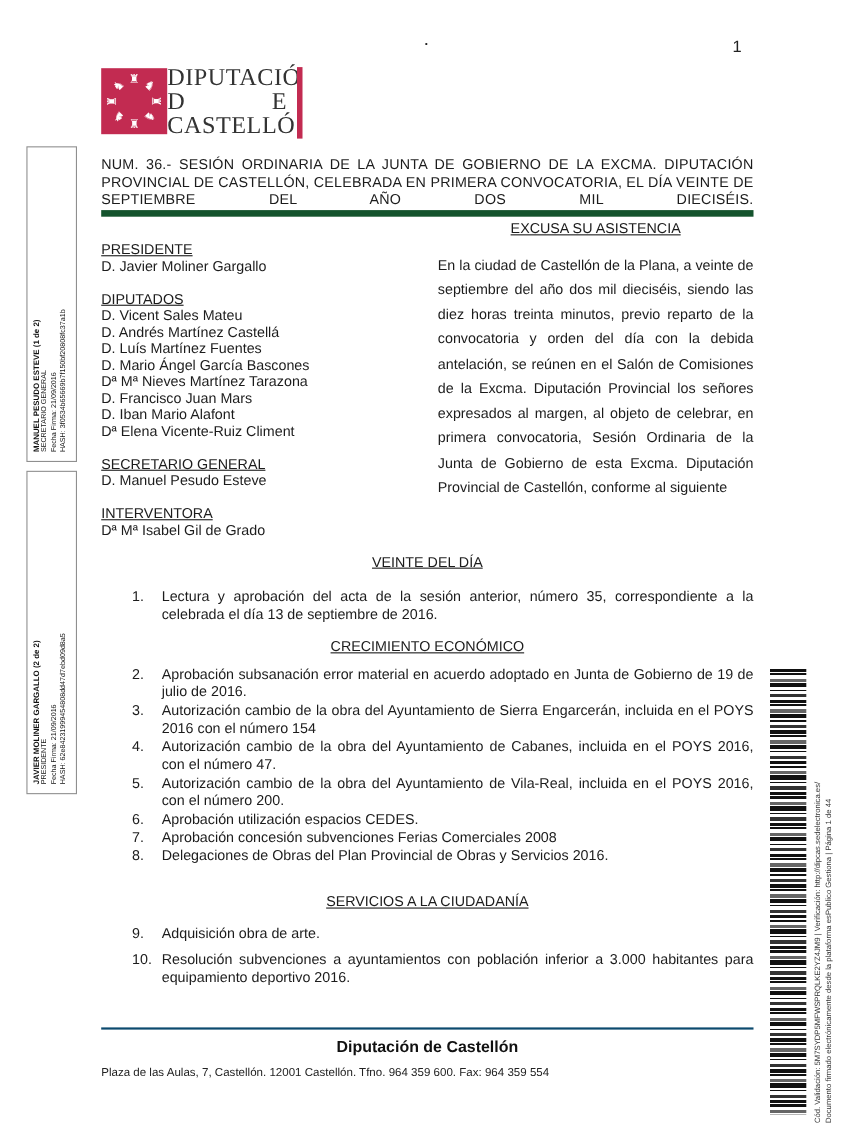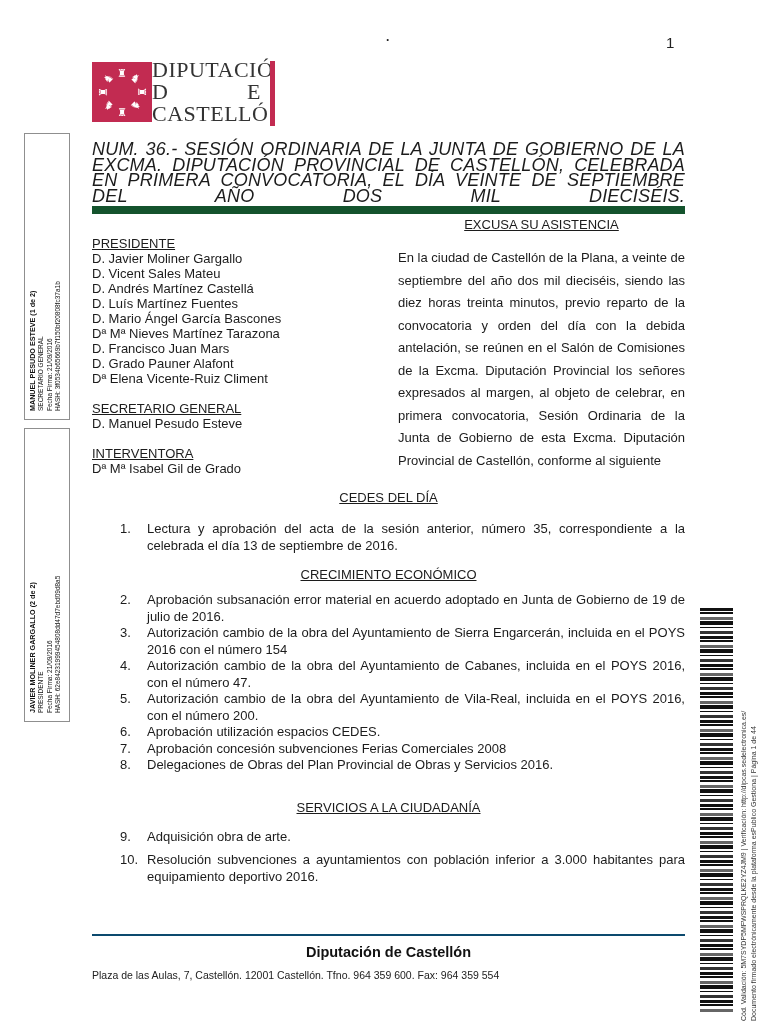--- a/index.html
+++ b/index.html
@@ -25,22 +25,22 @@
   .stamp2{top:428px;height:292px;}
   .stamp-rot{position:absolute;left:0;top:100%;transform:rotate(-90deg);transform-origin:0 0;
              height:44px;box-sizing:border-box;padding:3px 4px 0 8px;}
   .stamp1 .stamp-rot{width:283px;}
   .stamp2 .stamp-rot{width:290px;}
   .stamp-name{font-size:7.2px;font-weight:bold;line-height:9px;white-space:nowrap;color:#111;}
   .stamp-line{font-size:6.5px;line-height:8.6px;white-space:nowrap;color:#111;}
 
   
   .content{position:absolute;left:92px;top:142px;width:593px;}
-  .doc-heading{font-size:18px;line-height:15.5px;text-align:justify;text-align-last:justify;
-               letter-spacing:0.2px;border-bottom:8px solid #14532d;padding-bottom:2px;font-style:italic;}
+  .doc-heading{font-size:13px;line-height:15.5px;text-align:justify;text-align-last:justify;
+               letter-spacing:0.2px;border-bottom:6px solid #14532d;padding-bottom:2px;}
   .columns{display:flex;margin-top:3px;}
   .left-col{width:306px;font-size:13px;line-height:15px;}
   .roster-label{text-decoration:underline;margin-top:15px;}
   .roster-label.first{margin-top:19px;}
   .right-col{flex:1;}
   .excusa{text-align:center;text-decoration:underline;font-size:13px;line-height:15px;}
   .intro{font-size:13px;line-height:22.5px;text-align:justify;margin:15px 0 0 0;}
 
   .section-title{text-align:center;text-decoration:underline;font-size:13px;line-height:16px;}
   .t-orden{margin-top:14px;}
@@ -118,43 +118,44 @@
 
   <div class="content">
 
     <div class="doc-heading">NUM. 36.- SESIÓN ORDINARIA DE LA JUNTA DE GOBIERNO DE LA EXCMA. DIPUTACIÓN PROVINCIAL DE CASTELLÓN, CELEBRADA EN PRIMERA CONVOCATORIA, EL DÍA VEINTE DE SEPTIEMBRE DEL AÑO DOS MIL DIECISÉIS.</div>
 
     <div class="columns">
       <div class="left-col">
         <div class="roster-label first">PRESIDENTE</div>
         <div>D. Javier Moliner Gargallo</div>
 
+        <div class="roster-label">DIPUTADOS</div>
         <div>D. Vicent Sales Mateu</div>
         <div>D. Andrés Martínez Castellá</div>
         <div>D. Luís Martínez Fuentes</div>
         <div>D. Mario Ángel García Bascones</div>
         <div>Dª Mª Nieves Martínez Tarazona</div>
         <div>D. Francisco Juan Mars</div>
-        <div>D. Grado Pauner Alafont</div>
+        <div>D. Iban Mario Alafont</div>
         <div>Dª Elena Vicente-Ruiz Climent</div>
 
         <div class="roster-label">SECRETARIO GENERAL</div>
         <div>D. Manuel Pesudo Esteve</div>
 
         <div class="roster-label">INTERVENTORA</div>
         <div>Dª Mª Isabel Gil de Grado</div>
       </div>
 
       <div class="right-col">
         <div class="excusa">EXCUSA SU ASISTENCIA</div>
         <p class="intro">En la ciudad de Castellón de la Plana, a veinte de septiembre del año dos mil dieciséis, siendo las diez horas treinta minutos, previo reparto de la convocatoria y orden del día con la debida antelación, se reúnen en el Salón de Comisiones de la Excma. Diputación Provincial los señores expresados al margen, al objeto de celebrar, en primera convocatoria, Sesión Ordinaria de la Junta de Gobierno de esta Excma. Diputación Provincial de Castellón, conforme al siguiente</p>
       </div>
     </div>
 
-    <div class="section-title t-orden">CEDES DEL DÍA</div>
+    <div class="section-title t-orden">VEINTE DEL DÍA</div>
 
     <div class="agenda-item ai-first">
       <span class="agenda-num">1.</span>
       <span class="agenda-text">Lectura y aprobación del acta de la sesión anterior, número 35, correspondiente a la celebrada el día 13 de septiembre de 2016.</span>
     </div>
 
     <div class="section-title t-sub1">CRECIMIENTO ECONÓMICO</div>
 
     <div class="agenda-item ai-eco">
       <span class="agenda-num">2.</span>

